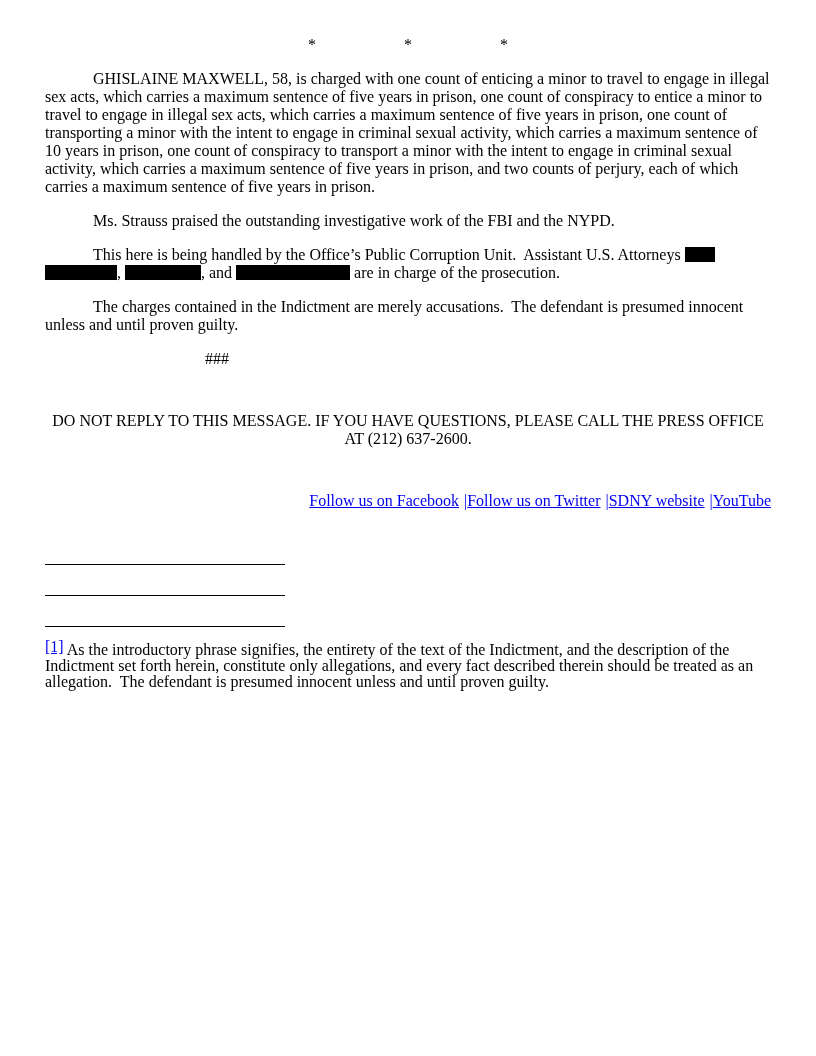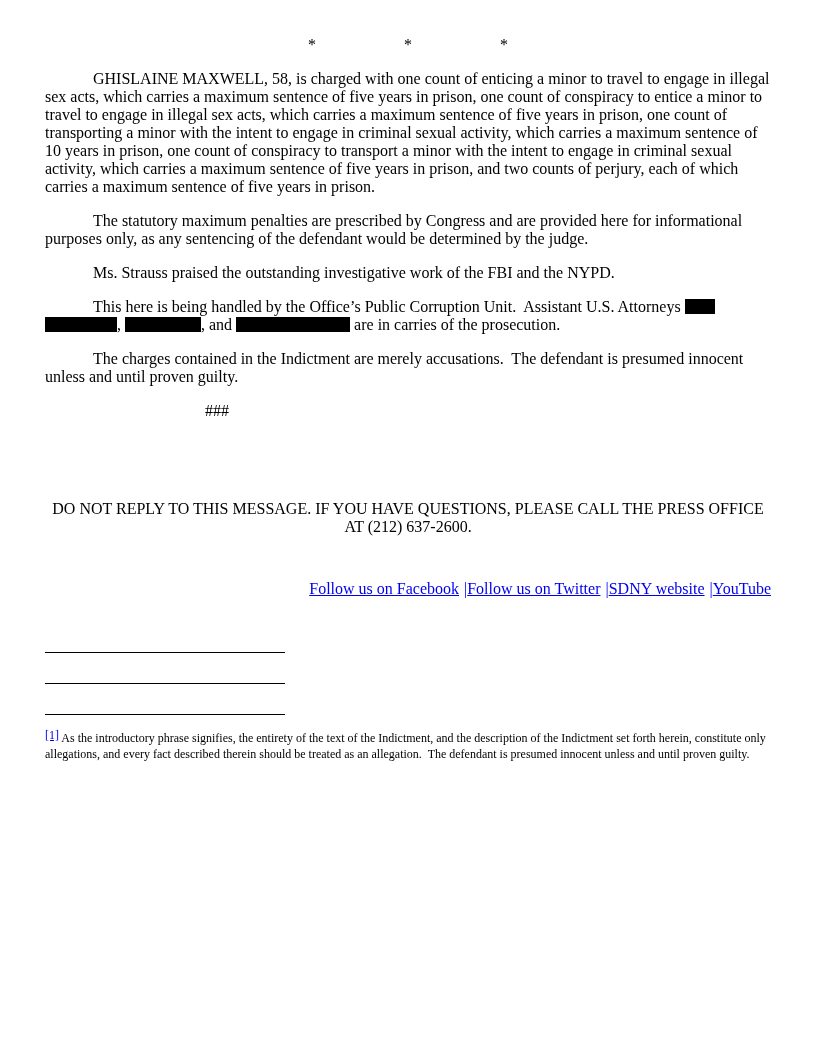--- a/index.html
+++ b/index.html
@@ -43,21 +43,21 @@
     display: inline-block;
     height: 15px;
     background: #000000;
     vertical-align: -2px;
   }
   .rA { width: 30px; }
   .rB { width: 72px; }
   .rC { width: 76px; }
   .rD { width: 114px; }
   .notice {
-    margin: 80px 0 0 0;
+    margin: 44px 0 0 0;
     text-align: center;
     text-indent: 0;
   }
   .links-line {
     margin: 44px 0 0 0;
     text-align: right;
   }
   .links-line a {
     color: #0000EE;
     text-decoration: underline;
@@ -68,21 +68,21 @@
   }
   .fn-line {
     width: 240px;
     border: none;
     border-top: 1px solid #000000;
     margin: 30px 0 0 0;
   }
   .fn-line.first { margin-top: 54px; }
   .footnote {
     margin: 12px 0 0 0;
-    font-size: 12px;
+    font-size: 16px;
     line-height: 16px;
     white-space: pre-wrap;
   }
   .footnote a {
     color: #0000EE;
     text-decoration: underline;
     vertical-align: 3px;
   }
   .footnote .fn-text { white-space: pre-wrap; }
 </style>
@@ -92,25 +92,24 @@
 <div class="page">
 
   <div class="asterisk-row">
       <span>*</span>
       <span>*</span>
       <span>*</span>
     </div>
 
   <p class="body">GHISLAINE MAXWELL, 58, is charged with one count of enticing a minor to travel to engage in illegal sex acts, which carries a maximum sentence of five years in prison, one count of conspiracy to entice a minor to travel to engage in illegal sex acts, which carries a maximum sentence of five years in prison, one count of transporting a minor with the intent to engage in criminal sexual activity, which carries a maximum sentence of 10 years in prison, one count of conspiracy to transport a minor with the intent to engage in criminal sexual activity, which carries a maximum sentence of five years in prison, and two counts of perjury, each of which carries a maximum sentence of five years in prison.</p>
 
-  <p class="body">The statutory maximum penalties are prescribed by Congress and are provided here for informational purposes only, as any sentencing of the defendant would be determined by the judge.</p>
 
   <p class="body">Ms. Strauss praised the outstanding investigative work of the FBI and the NYPD.</p>
 
-  <p class="body"><span>This here is being handled by the Office’s Public Corruption Unit.  Assistant U.S. Attorneys </span><span class="redact rA"></span><span class="redact rB"></span><span>, </span><span class="redact rC"></span><span>, and </span><span class="redact rD"></span><span> are in carries of the prosecution.</span></p>
+  <p class="body"><span>This here is being handled by the Office’s Public Corruption Unit.  Assistant U.S. Attorneys </span><span class="redact rA"></span><span class="redact rB"></span><span>, </span><span class="redact rC"></span><span>, and </span><span class="redact rD"></span><span> are in charge of the prosecution.</span></p>
 
   <p class="body">The charges contained in the Indictment are merely accusations.  The defendant is presumed innocent unless and until proven guilty.</p>
 
 
   <p class="end-marker">###</p>
 
   <p class="notice">DO NOT REPLY TO THIS MESSAGE. IF YOU HAVE QUESTIONS, PLEASE CALL THE PRESS OFFICE AT (212) 637-2600.</p>
 
   <div class="links-line"><a href="#">Follow us on Facebook</a><span class="pipe">|</span><a href="#">Follow us on Twitter</a><span class="pipe">|</span><a href="#">SDNY website</a><span class="pipe">|</span><a href="#">YouTube</a></div>
 

